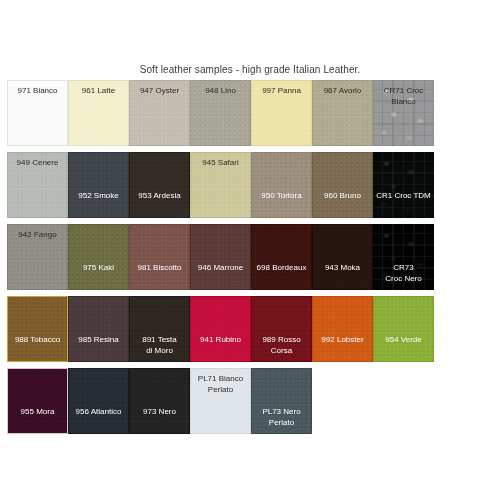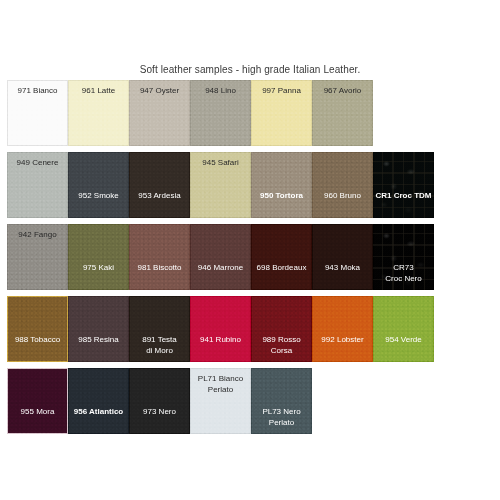--- a/index.html
+++ b/index.html
@@ -123,21 +123,21 @@
     right: -6px;
     top: 6px;
     text-align: center;
     font-size: 8px;
     line-height: 10.5px;
     white-space: pre-line;
     z-index: 3;
   }
   .lbl-dark { color: #2a2a2a; }
   .lbl-light { color: #ffffff; margin-top: 33px; }
-  .lbl-bold { font-weight: bold; }
+  .lbl-bold { font-weight: normal; }
 </style>
 </head>
 <body>
 
 <div id="page">
 
   <div id="chart-title">Soft leather samples - high grade Italian Leather.</div>
 
   <div id="swatch-grid">
       <div class="swatch-row">
@@ -163,20 +163,27 @@
         </div>
         <div class="swatch" title="997 Panna">
           <div class="swatch-fill" style="background: rgb(238, 228, 168); border: 1px solid rgb(222, 212, 152);"></div>
           <div class="grain"></div>
           <div class="swatch-label lbl-dark">997 Panna</div>
         </div>
         <div class="swatch" title="967 Avorio">
           <div class="swatch-fill" style="background: rgb(173, 170, 143); border: 1px solid rgb(157, 154, 127);"></div>
           <div class="grain"></div>
           <div class="swatch-label lbl-dark">967 Avorio</div>
+        </div>
+        <div class="swatch croc-light" title="CR71 Croc Bianco">
+          <div class="swatch-fill" style="background: rgb(233, 234, 236); border: 1px solid rgb(217, 218, 220);"></div>
+          <div class="croc"></div>
+          <div class="croc-cells"></div>
+          <div class="swatch-label lbl-dark">CR71 Croc
+Bianco</div>
         </div>
       </div>
       <div class="swatch-row">
         <div class="swatch" title="949 Cenere">
           <div class="swatch-fill" style="background: rgb(181, 186, 181); border: 1px solid rgb(165, 170, 165);"></div>
           <div class="grain"></div>
           <div class="swatch-label lbl-dark">949 Cenere</div>
         </div>
         <div class="swatch" title="952 Smoke">
           <div class="swatch-fill" style="background: rgb(63, 68, 73); border: 1px solid rgb(47, 52, 57);"></div>

